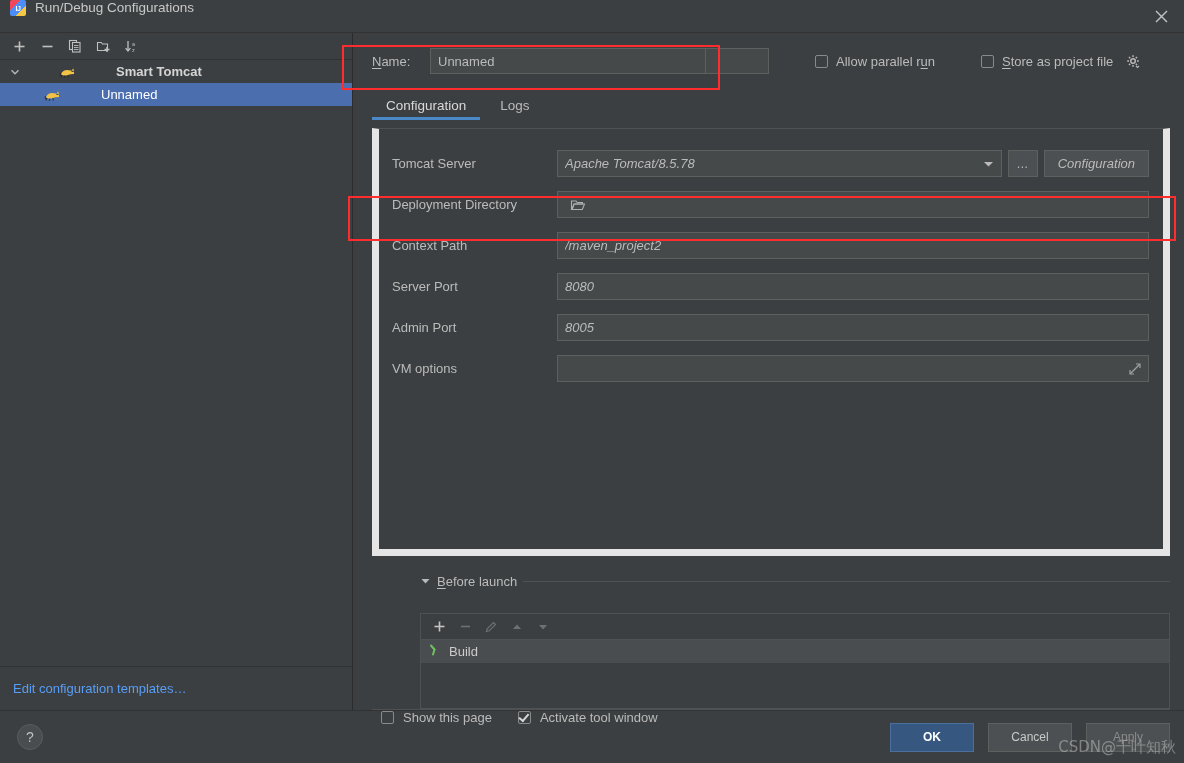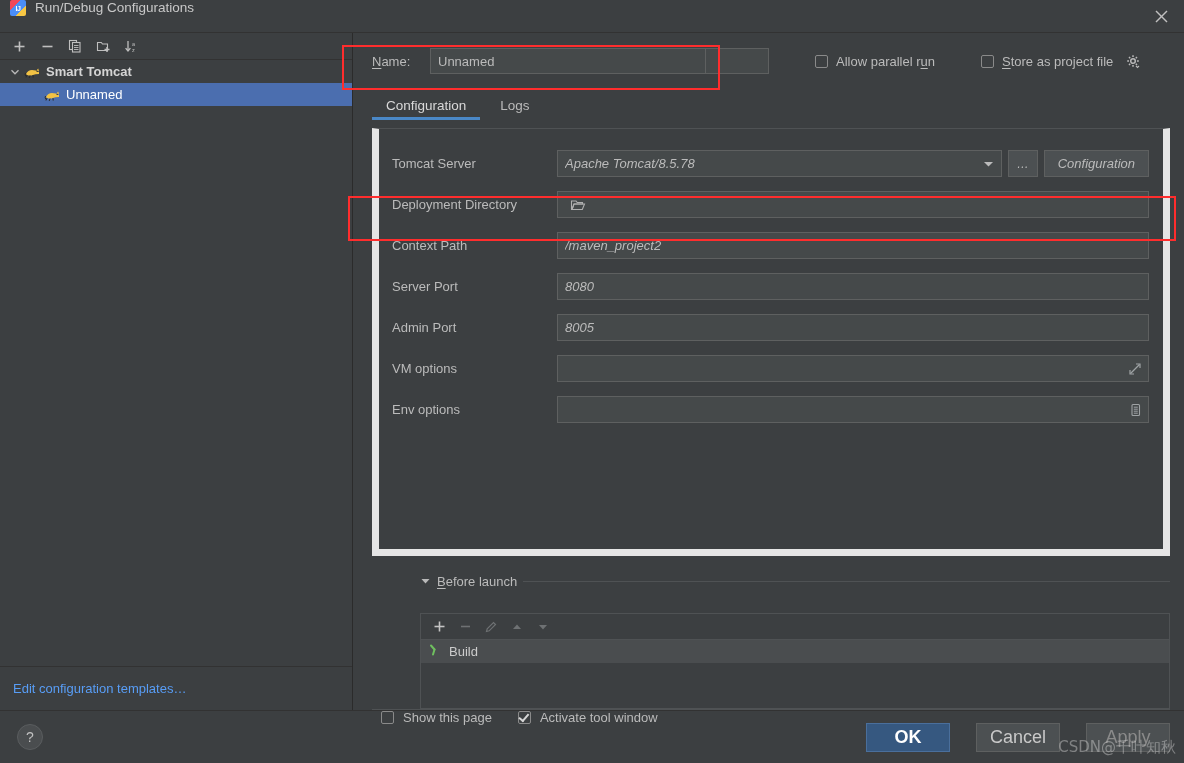--- a/index.html
+++ b/index.html
@@ -72,21 +72,21 @@
   }
   .tbtn {
     width: 26px; height: 22px;
     display: flex; align-items: center; justify-content: center;
     cursor: pointer; color: #a9b7c6;
   }
 
   .tree { flex: 1 1 auto; overflow: hidden; padding-top: 0px; }
   .tree-row {
     height: 23px; display: flex; align-items: center;
-    padding-left: 8px; cursor: pointer; font-size: 13px;
+    padding-left: 8px; cursor: pointer; font-size: 13px; gap: 35px;
   }
   .tree-row.group { font-weight: bold; color: #d5d5d5; }
   .tree-row.child { padding-left: 44px; color: #cfcfcf; }
   .tree-row.selected { background: #4b6eaf; color: #ffffff; }
   .chevron {
     width: 14px; display:inline-flex; align-items:center; justify-content:center;
     color: #b9b9b9; margin-right: 2px;
   }
   .cat-icon { margin-right: 5px; display: inline-flex; align-items:center; }
 
@@ -298,21 +298,21 @@
     background: #4a4d4f; border: 1px solid #5a5d5f;
     color: #c0c0c0; font-size: 14px;
     display: flex; align-items: center; justify-content: center;
     margin-left: 17px; cursor: pointer;
   }
   .footer-spacer { flex: 1 1 auto; }
   .dlg-btn {
     min-width: 84px; height: 29px;
     border: 1px solid #5e6060;
     background: #4c5052; color: #c9c9c9;
-    font-size: 18px; margin-left: 26px;
+    font-size: 12px; margin-left: 14px;
     display: flex; align-items: center; justify-content: center;
     cursor: pointer;
   }
   .dlg-btn.primary {
     background: #365880; border-color: #4a6f9c; color: #ffffff;
     font-weight: bold;
   }
   .dlg-btn.disabled { color: #8a8a8a; }
 
   .watermark {
@@ -517,37 +517,20 @@
                 <svg width="14" height="14" viewBox="0 0 14 14">
                   <path d="M8 2 L12 2 L12 6" fill="none" stroke="#9fa3a5" stroke-width="1.2"></path>
                   <path d="M6 12 L2 12 L2 8" fill="none" stroke="#9fa3a5" stroke-width="1.2"></path>
                   <line x1="2.5" y1="11.5" x2="11.5" y2="2.5" stroke="#9fa3a5" stroke-width="1.2"></line>
                 </svg>
               </span>
             </div>
           </div>
         </div>
 
-        <div class="form-row">
-          <span class="row-label">Env options</span>
-          <div class="row-field">
-            <div class="input-wide">
-              <span class="val"></span>
-              <span class="field-icon">
-                <svg width="13" height="14" viewBox="0 0 13 14">
-                  <rect x="3" y="1.5" width="7.5" height="11" fill="none" stroke="#9fa3a5" stroke-width="1.1" rx="1"></rect>
-                  <line x1="4.8" y1="4.2" x2="8.8" y2="4.2" stroke="#9fa3a5" stroke-width="1"></line>
-                  <line x1="4.8" y1="6.2" x2="8.8" y2="6.2" stroke="#9fa3a5" stroke-width="1"></line>
-                  <line x1="4.8" y1="8.2" x2="8.8" y2="8.2" stroke="#9fa3a5" stroke-width="1"></line>
-                  <line x1="4.8" y1="10.2" x2="8.8" y2="10.2" stroke="#9fa3a5" stroke-width="1"></line>
-                </svg>
-              </span>
-            </div>
-          </div>
-        </div>
 
       </div>
 
       <div class="before-launch">
         <div class="bl-header">
           <span>
             <svg width="11" height="10" viewBox="0 0 11 10">
                 <path d="M1.5 3 L5.5 7.5 L9.5 3 Z" fill="#b9b9b9"></path>
               </svg>
           </span>

